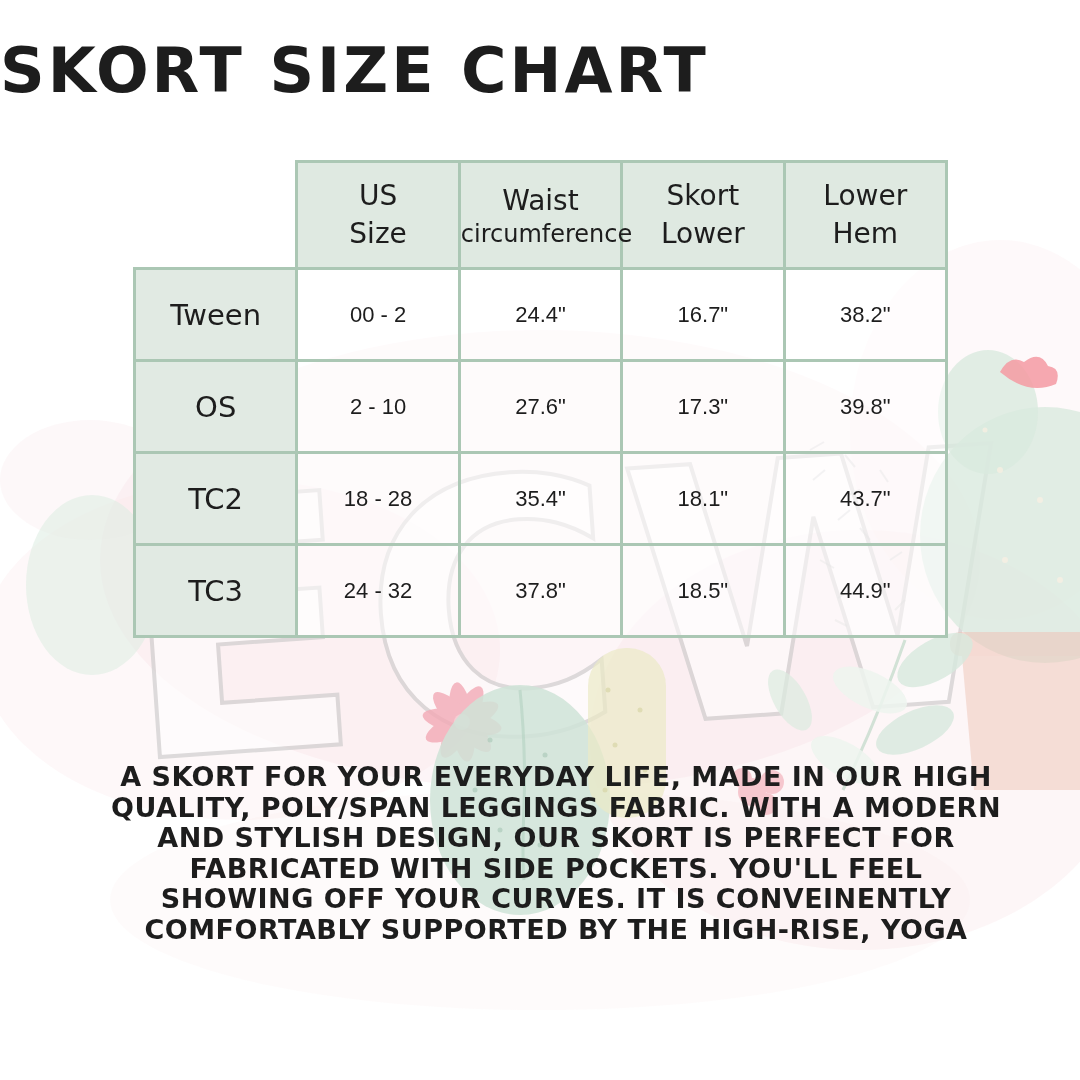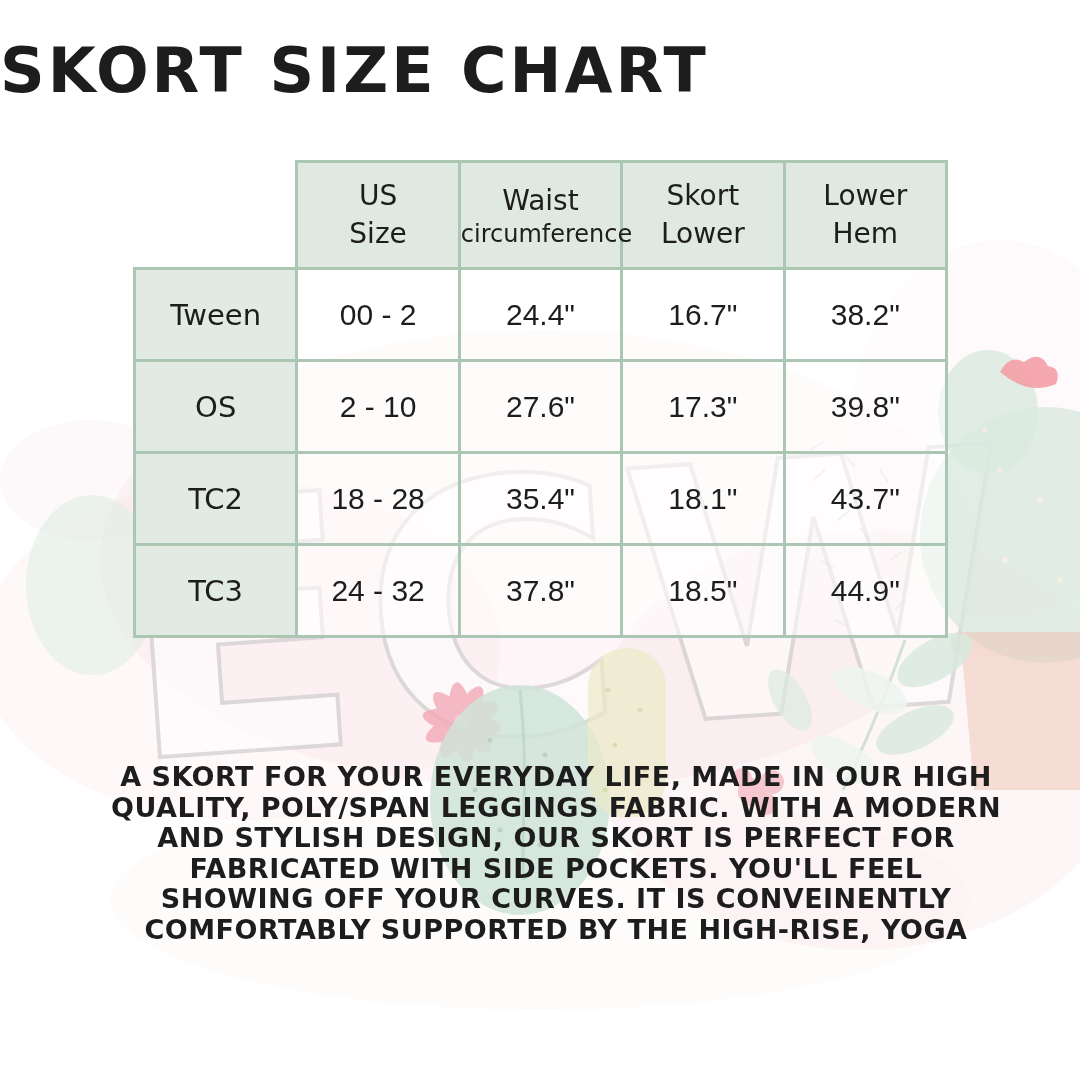--- a/index.html
+++ b/index.html
@@ -57,21 +57,21 @@
   .size-table th.col-head .sub{
     display:block;font-size:24px;line-height:1.2;
   }
   .size-table th.col-head .ln{display:block;}
   .size-table th.row-label{
     background:var(--mint);
     font-size:29px;
   }
   .size-table td.val{
     background:rgba(255,255,255,0.55);
-    font-size:30px;
+    font-size:22px;
     font-family:"Liberation Sans","DejaVu Sans",sans-serif;
   }
   
   .description{
     position:absolute;top:762px;left:16px;width:1080px;
     text-align:center;
     z-index:3;
   }
   .description .line{
     font-size:27px;font-weight:700;

